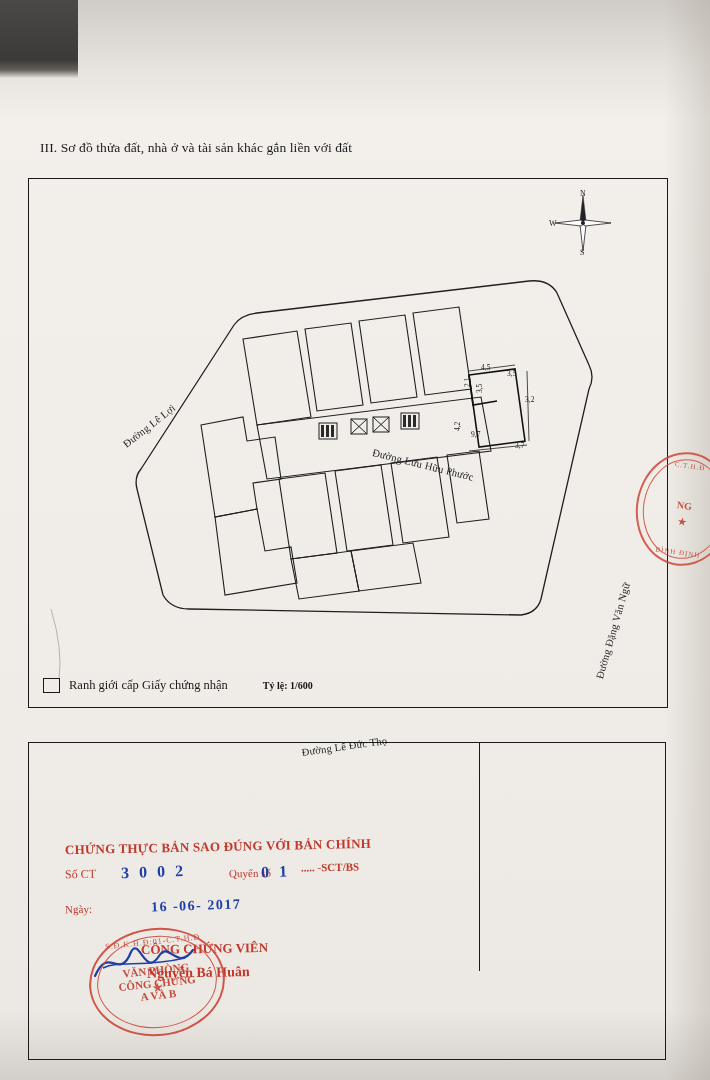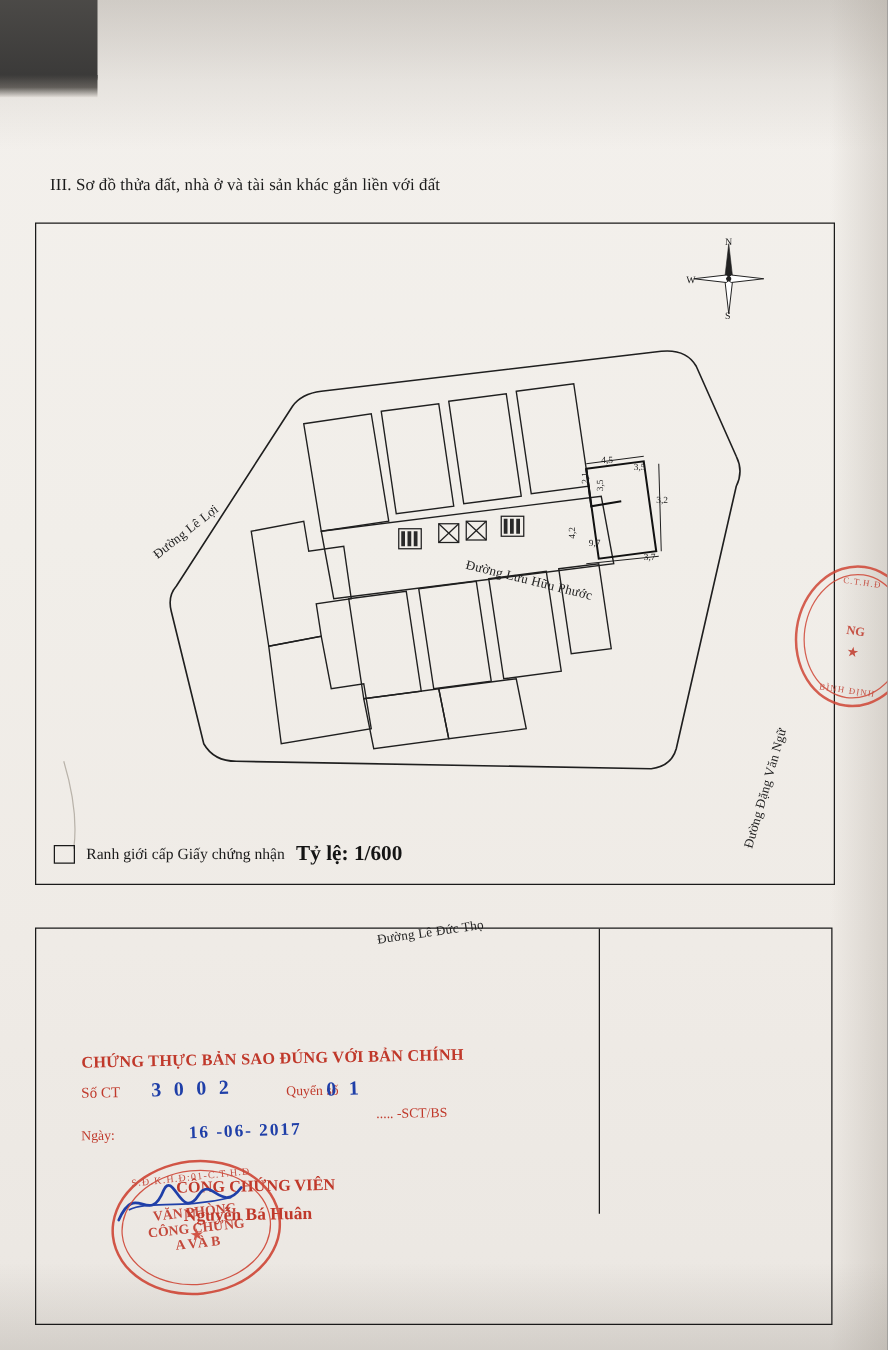--- a/index.html
+++ b/index.html
@@ -124,21 +124,22 @@
   .legend-swatch {
     width: 15px; height: 13px;
     border: 1.4px solid #1a1a1a;
     background: transparent;
   }
   .legend-text {
     font-size: 12.5px;
     color: #1a1a1a;
   }
   .legend-scale {
-    font-size: 17px;
+    margin-left: 26px;
+    font-size: 10px;
     font-weight: bold;
     color: #141414;
   }
 
   
   .table-iv {
     position: absolute;
     left: 28px;
     top: 742px;
     width: 638px;
@@ -436,21 +437,21 @@
 
   <div class="table-iv">
     <div class="tiv-body">
       <div class="c1">
 
         <div class="stamp-red cert-line1">CHỨNG THỰC BẢN SAO ĐÚNG VỚI BẢN CHÍNH</div>
         <div class="stamp-red cert-line2">Số CT</div>
         <div class="hand-blue num-ct">3 0 0 2</div>
         <div class="stamp-red" style="left:200px; top:124px; font-size:11px; transform:rotate(-1deg);">Quyển số</div>
         <div class="hand-blue num-q">0 1</div>
-        <div class="stamp-red" style="left:272px; top:142px; font-size:11px; transform:rotate(-1deg);">..... -SCT/BS</div>
+        <div class="stamp-red" style="left:272px; top:118px; font-size:11px; transform:rotate(-1deg);font-weight:bold;">..... -SCT/BS</div>
         <div class="stamp-red cert-line3">Ngày:</div>
         <div class="hand-blue num-date">16 -06- 2017</div>
         <div class="stamp-red cert-line4">CÔNG CHỨNG VIÊN</div>
         <div class="stamp-red cert-line5">Nguyễn Bá Huân</div>
 
         <svg class="signature" viewBox="0 0 120 46">
           <path d="M 6 38 C 20 6, 30 44, 42 14 C 50 -2, 56 40, 70 18 C 80 2, 88 34, 104 12" fill="none" stroke="#1f3fa8" stroke-width="2.2" stroke-linecap="round"></path>
           <path d="M 14 30 C 30 22, 54 30, 96 20" fill="none" stroke="#1f3fa8" stroke-width="1.4"></path>
         </svg>
 

